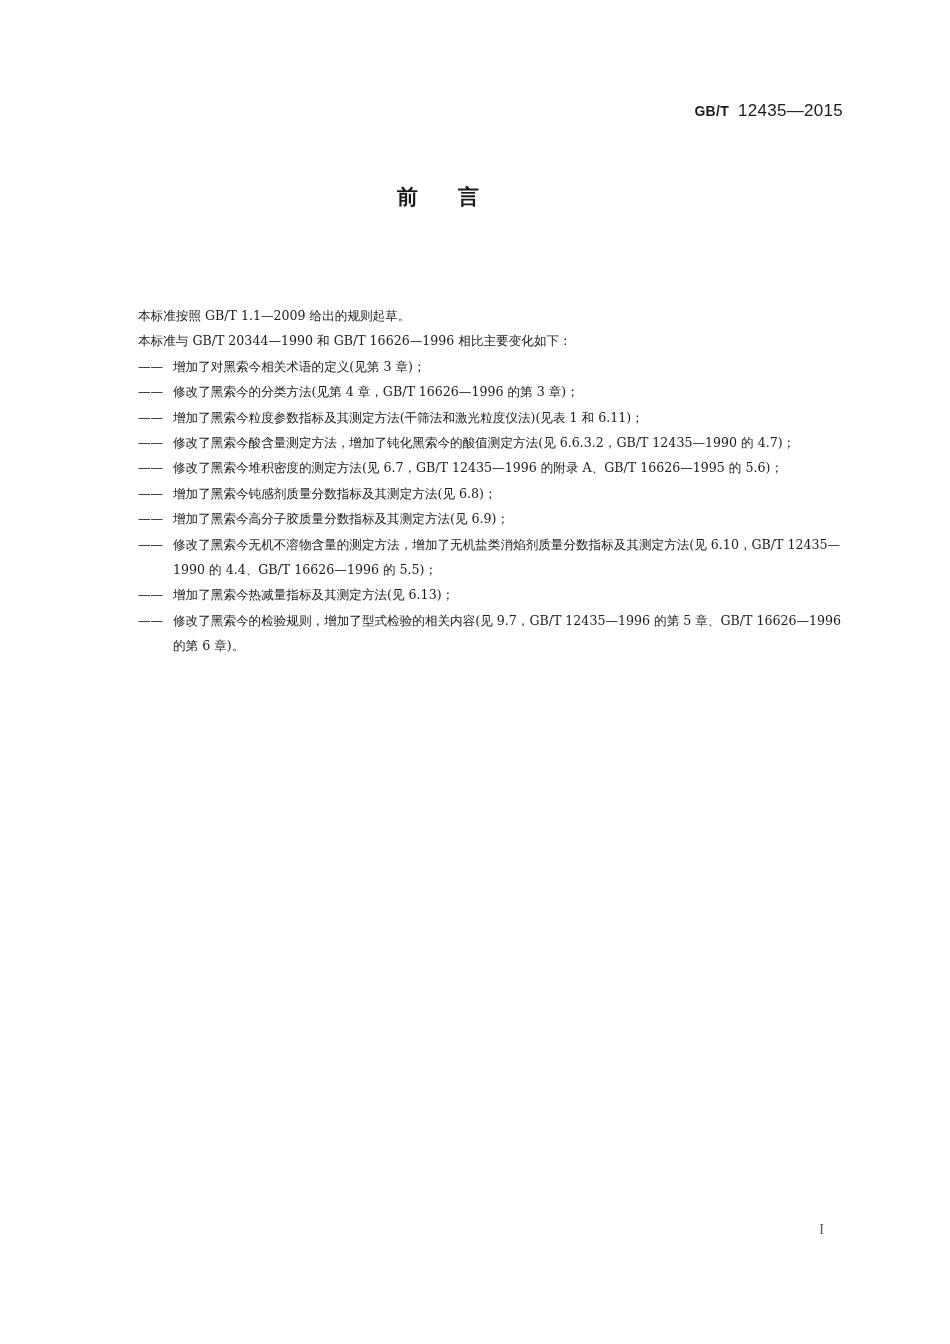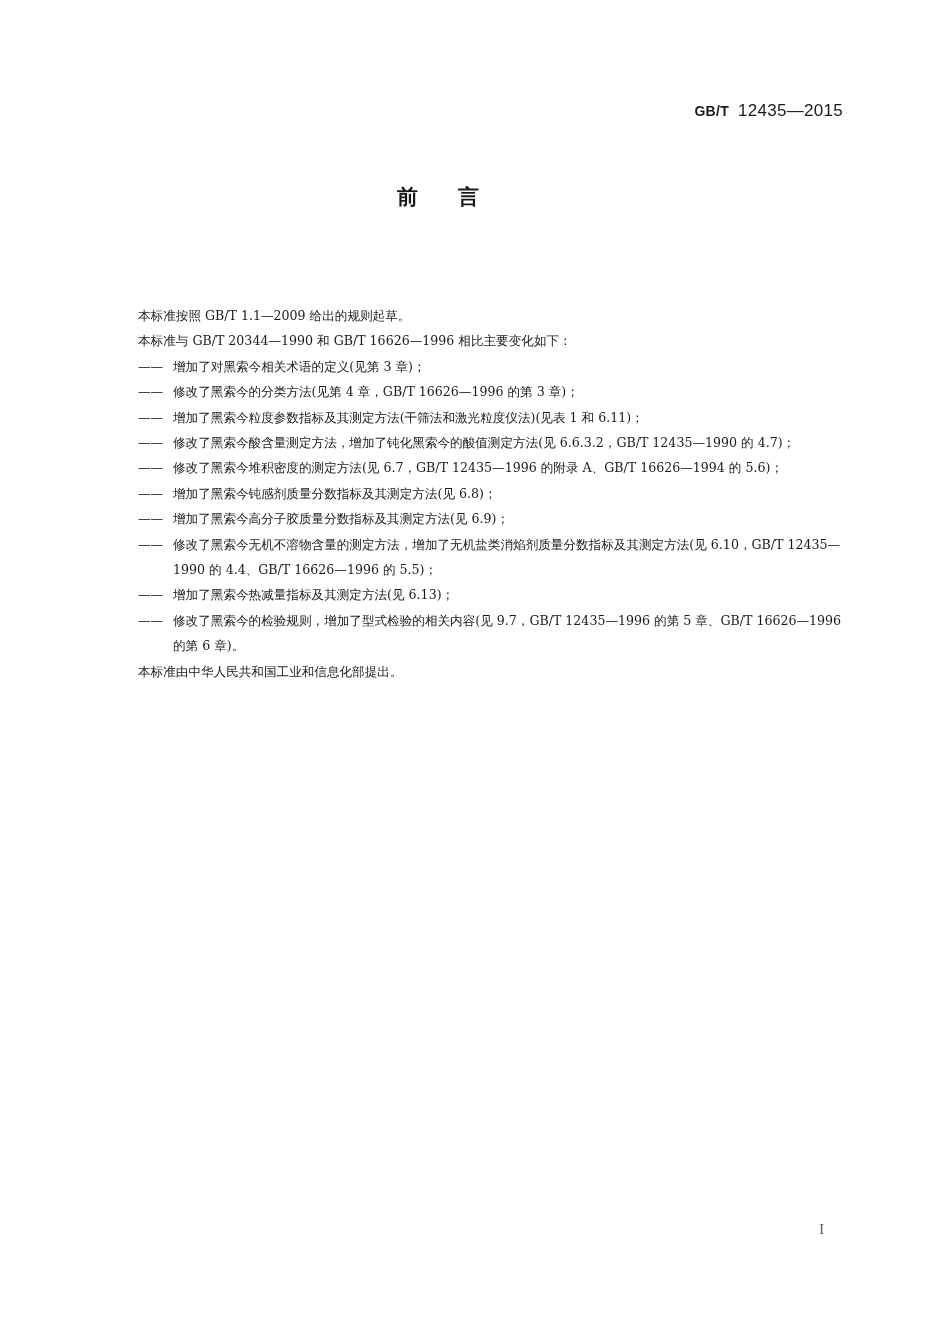--- a/index.html
+++ b/index.html
@@ -57,21 +57,21 @@
   <div class="item">
       <span class="dash">——</span>
       <span class="txt">增加了黑索今粒度参数指标及其测定方法(干筛法和激光粒度仪法)(见表 1 和 6.11)；</span>
     </div>
   <div class="item">
       <span class="dash">——</span>
       <span class="txt">修改了黑索今酸含量测定方法，增加了钝化黑索今的酸值测定方法(见 6.6.3.2，GB/T 12435—1990 的 4.7)；</span>
     </div>
   <div class="item">
       <span class="dash">——</span>
-      <span class="txt">修改了黑索今堆积密度的测定方法(见 6.7，GB/T 12435—1996 的附录 A、GB/T 16626—1994 的 5.6)；</span>
+      <span class="txt">修改了黑索今堆积密度的测定方法(见 6.7，GB/T 12435—1996 的附录 A、GB/T 16626—1995 的 5.6)；</span>
     </div>
   <div class="item">
       <span class="dash">——</span>
       <span class="txt">增加了黑索今钝感剂质量分数指标及其测定方法(见 6.8)；</span>
     </div>
   <div class="item">
       <span class="dash">——</span>
       <span class="txt">增加了黑索今高分子胶质量分数指标及其测定方法(见 6.9)；</span>
     </div>
   <div class="item">
@@ -80,16 +80,15 @@
     </div>
   <div class="item">
       <span class="dash">——</span>
       <span class="txt">增加了黑索今热减量指标及其测定方法(见 6.13)；</span>
     </div>
   <div class="item">
       <span class="dash">——</span>
       <span class="txt">修改了黑索今的检验规则，增加了型式检验的相关内容(见 9.7，GB/T 12435—1996 的第 5 章、GB/T 16626—1996 的第 6 章)。</span>
     </div>
 
-  <p class="p">本标准由中华人民共和国工业和信息化部提出。</p>
 </div>
 
 <div class="page-num">I</div>
 
 </body></html>

